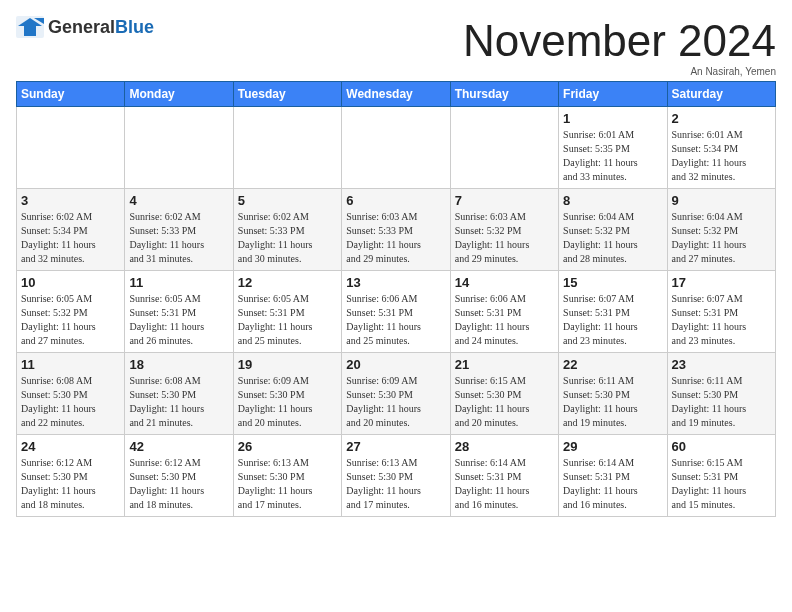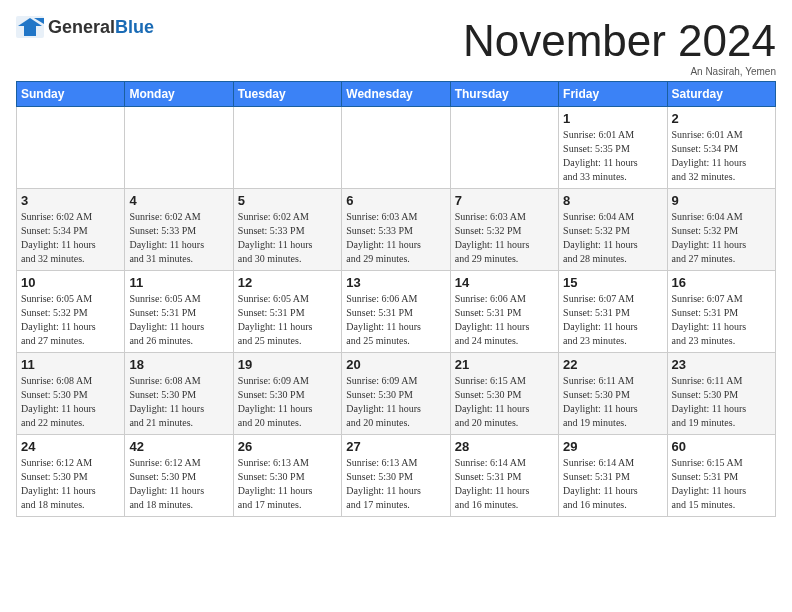--- a/index.html
+++ b/index.html
@@ -232,21 +232,21 @@
 and 24 minutes.</div>
         </td>
         <td>
           <span class="day-number">15</span>
           <div class="day-info" style="white-space: pre-line;">Sunrise: 6:07 AM
 Sunset: 5:31 PM
 Daylight: 11 hours
 and 23 minutes.</div>
         </td>
         <td>
-          <span class="day-number">16</span>
+          <span class="day-number">17</span>
           <div class="day-info" style="white-space: pre-line;">Sunrise: 6:07 AM
 Sunset: 5:31 PM
 Daylight: 11 hours
 and 23 minutes.</div>
         </td>
       </tr>
       <tr>
         <td>
           <span class="day-number">11</span>
           <div class="day-info" style="white-space: pre-line;">Sunrise: 6:08 AM

